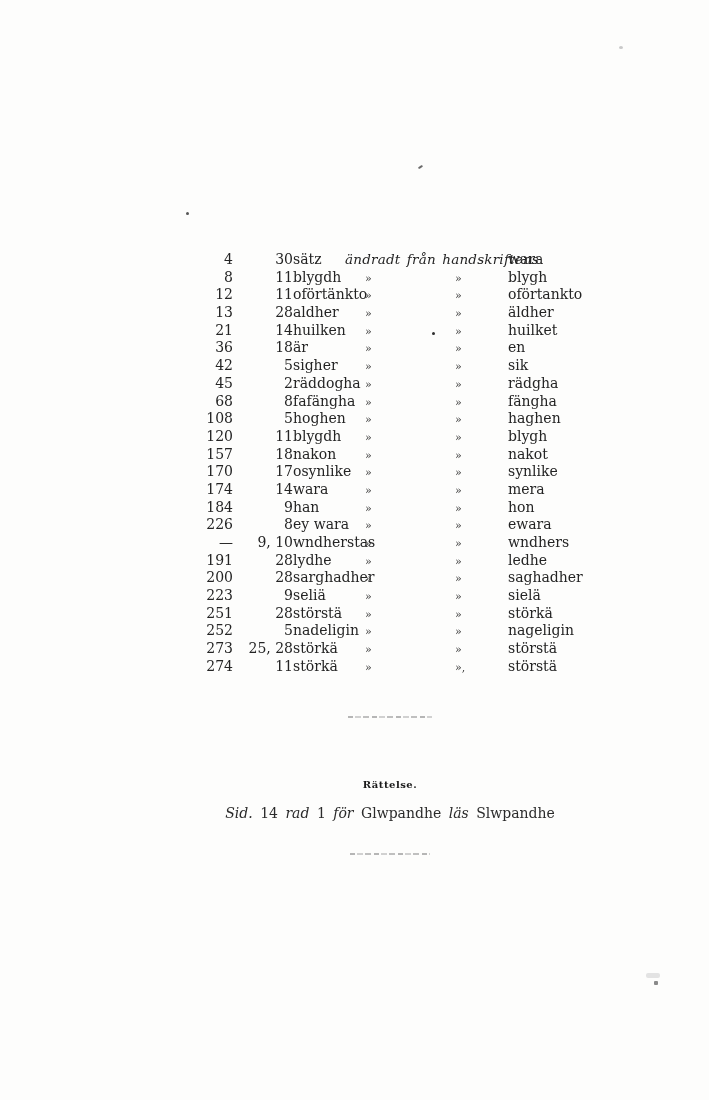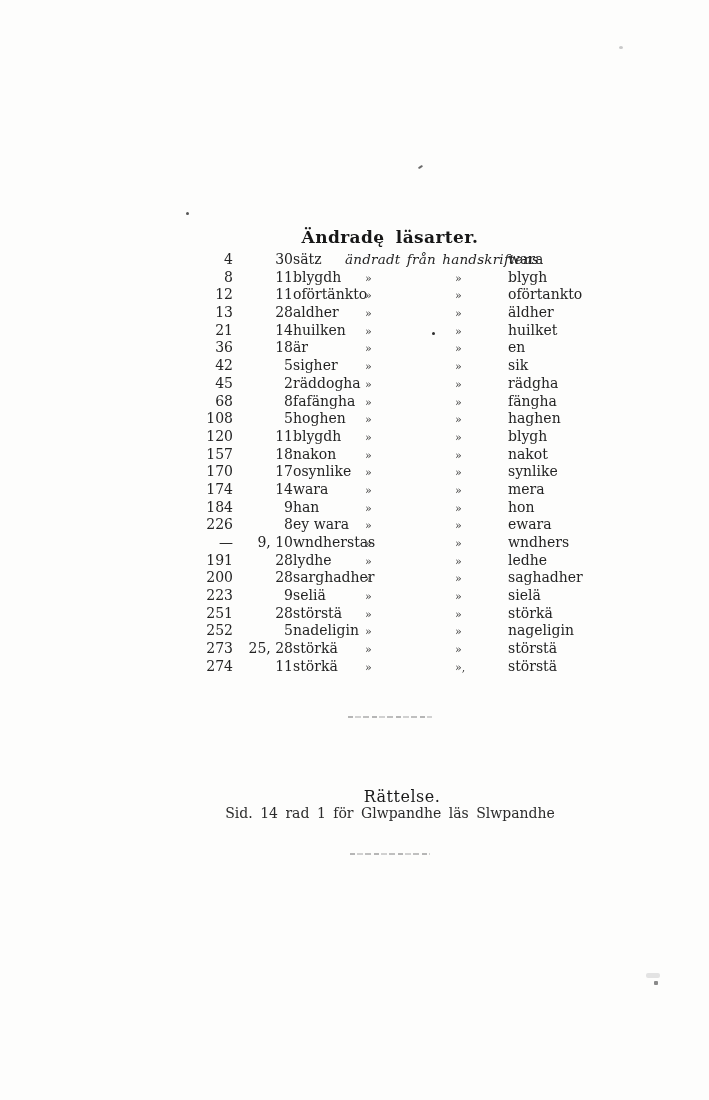--- a/index.html
+++ b/index.html
@@ -44,30 +44,30 @@
     position:absolute;height:2px;opacity:.75;
     background:repeating-linear-gradient(90deg,
       #9e9e9e 0 5px, transparent 5px 7px,
       #c2c2c2 7px 13px, transparent 13px 15px,
       #ababab 15px 21px, transparent 21px 24px);
   }
   .rule1{left:348px;top:716px;width:84px;}
   .rule2{left:350px;top:853px;width:80px;}
   
   .rattelse-title{
-    position:absolute;left:205px;top:776px;width:370px;margin:12px;
-    text-align:center;font-size:16px;font-weight:normal;color:#1a1a1a;
+    position:absolute;left:205px;top:776px;width:370px;margin:0;
+    text-align:center;font-size:10px;font-weight:bold;color:#1a1a1a;
     letter-spacing:.5px;line-height:18px;
   }
   .rattelse-line{
     position:absolute;left:205px;top:804px;width:370px;margin:0;
     text-align:center;font-size:14px;line-height:18px;word-spacing:3px;
     color:#2b2b2b;
   }
-  .it{}
+  .it{font-style:italic;}
   
   .speck{position:absolute;border-radius:50%;}
   .speck-top-right{left:619px;top:46px;width:4px;height:3px;background:#c9c9c9;}
   .speck-left{left:186px;top:212px;width:3px;height:3px;background:#565656;}
   .mark-apostrophe{left:418px;top:166px;width:5px;height:2px;background:#6b6b6b;border-radius:1px;transform:rotate(-32deg);}
   .dot-middle{left:432px;top:332px;width:3px;height:3px;background:#2e2e2e;}
   .smudge-bottom{left:646px;top:973px;width:14px;height:5px;background:#e3e3e3;border-radius:2px;}
   .dot-bottom-right{left:654px;top:981px;width:4px;height:4px;background:#8a8a8a;border-radius:1px;}
 </style>
 </head>
@@ -75,21 +75,20 @@
 
 <div class="page">
 
   <div class="speck speck-top-right"></div>
   <div class="speck speck-left"></div>
   <div class="speck mark-apostrophe"></div>
   <div class="speck dot-middle"></div>
   <div class="speck smudge-bottom"></div>
   <div class="speck dot-bottom-right"></div>
 
-  <h1 class="title">Ändradę läsarter.</h1>
 
   <div class="table">
 
 
     <div class="trow">
       <span class="c-sida">4</span>
       <span class="c-rad">30</span>
       <span class="c-w1">sätz</span>
       <span class="c-mid">ändradt från handskriftens</span>
       <span class="c-w2">wara</span>

